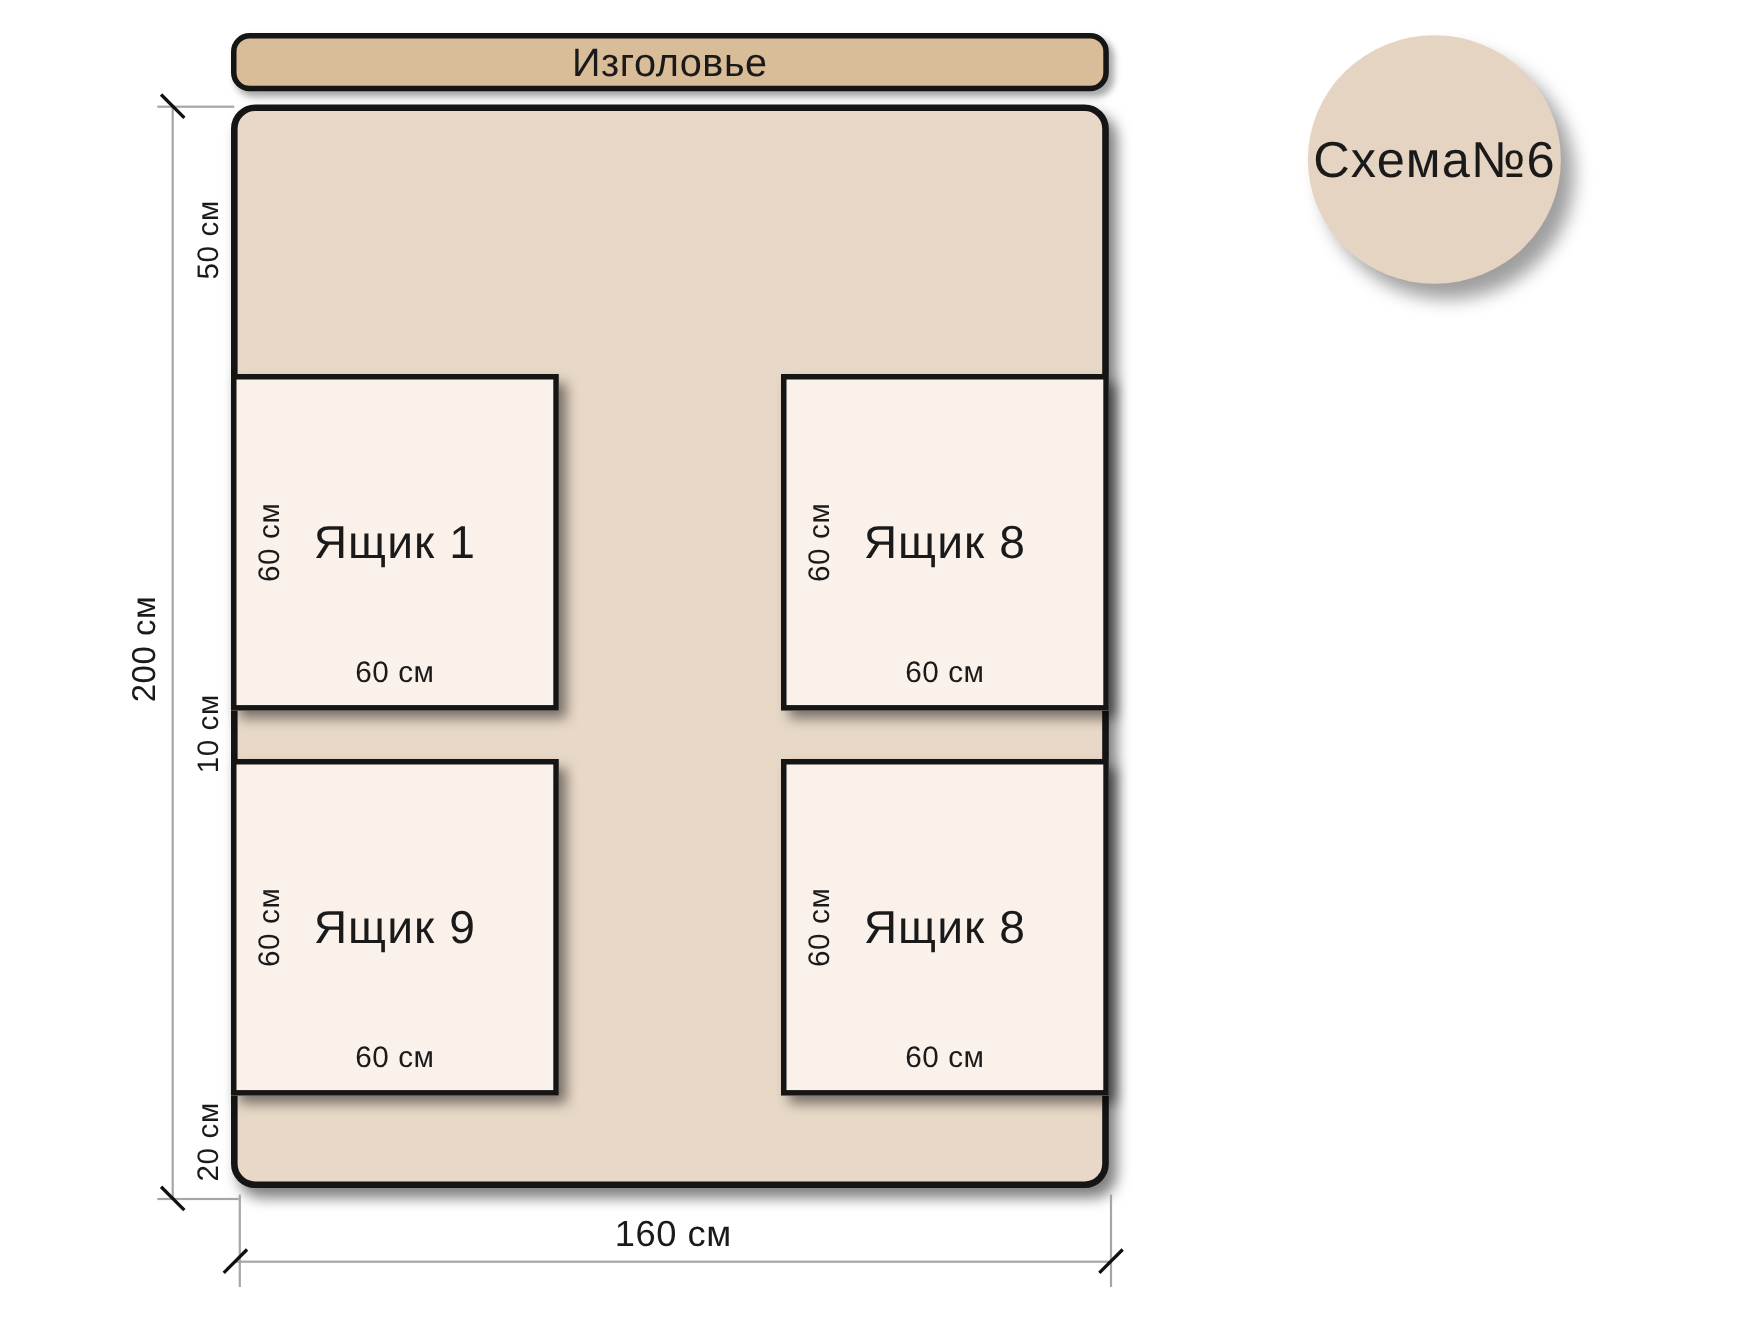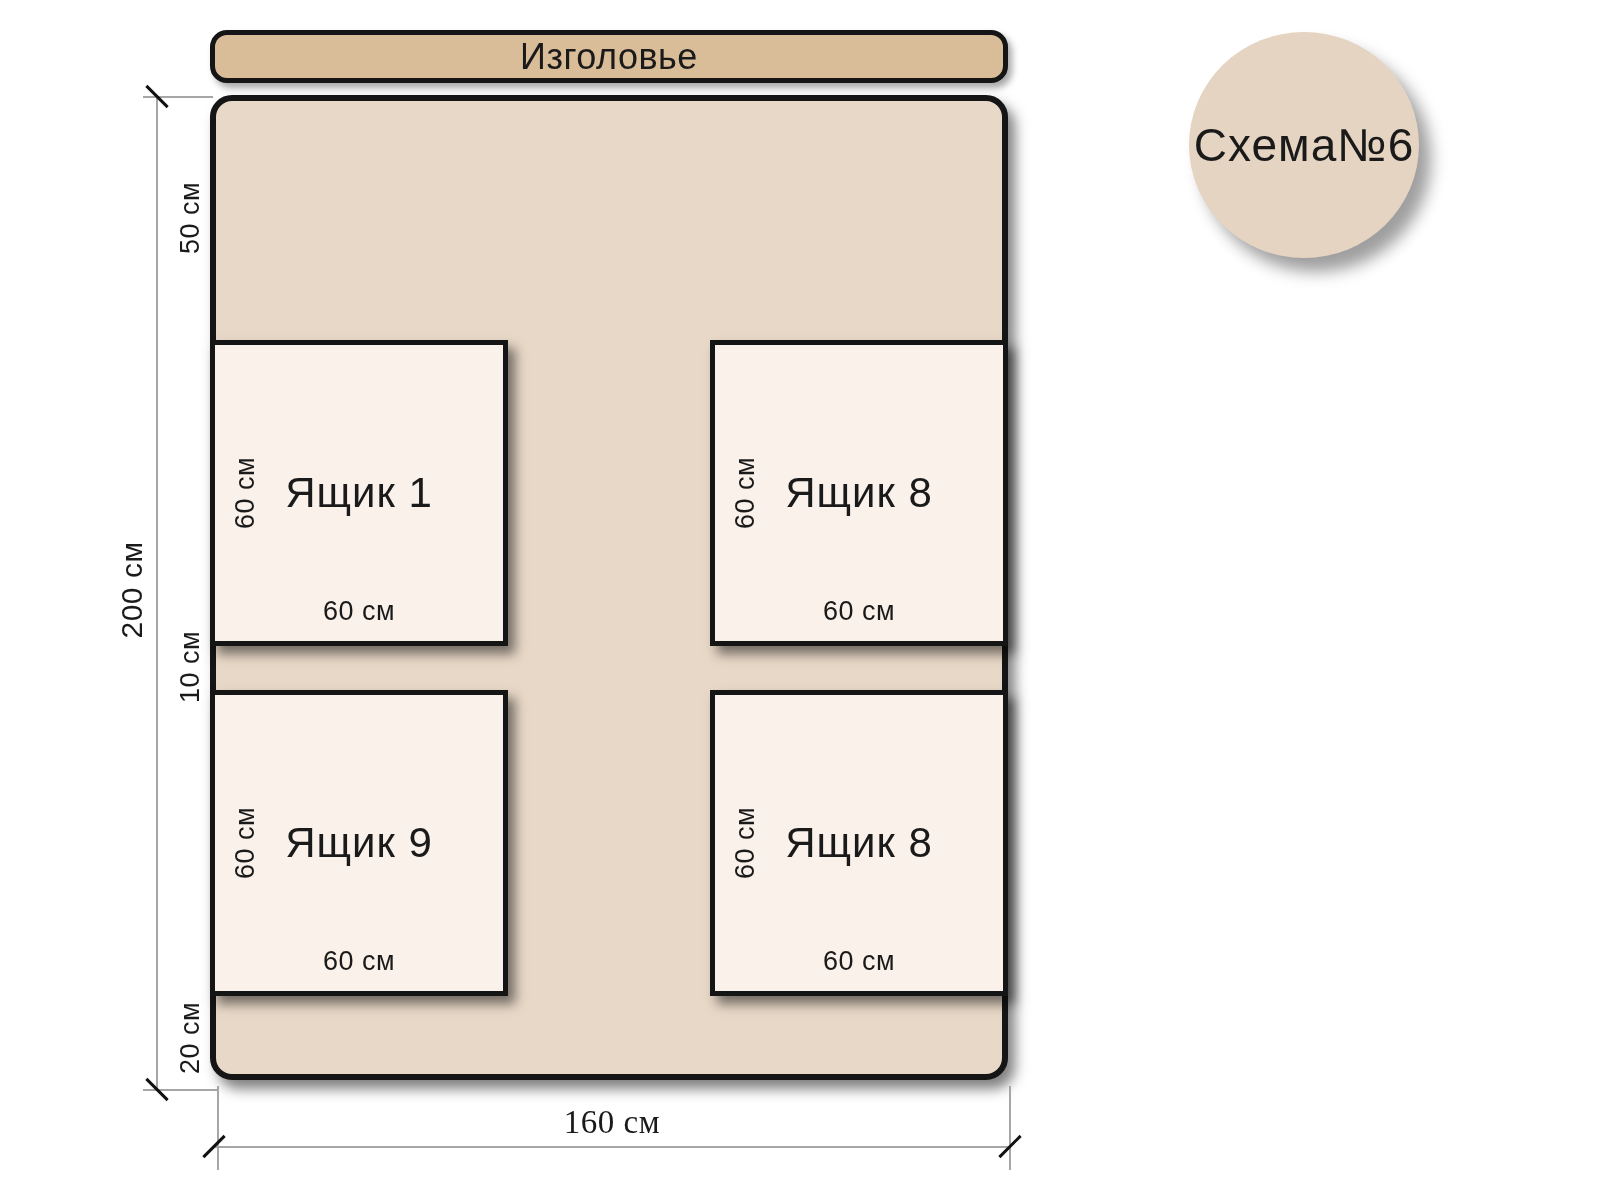--- a/index.html
+++ b/index.html
@@ -101,21 +101,20 @@
   }
   .rot { transform: translate(-50%, -50%) rotate(-90deg); }
   .lbl-200 { left: 132px; top: 590px;  font-size: 30px; }
   .lbl-50  { left: 190px; top: 218px;  font-size: 27px; }
   .lbl-10  { left: 190px; top: 667px;  font-size: 27px; }
   .lbl-20  { left: 190px; top: 1038px; font-size: 27px; }
   .lbl-160 {
     left: 612px; top: 1122px;
     transform: translate(-50%, -50%);
     font-size: 33px;
-    font-family: Liberation Serif, serif;
   }
 
   
   .badge {
     position: absolute;
     left: 1189px; top: 32px;
     width: 230px; height: 226px;
     border-radius: 50%;
     background: #e6d4c2;
     box-shadow: 12px 14px 16px rgba(0,0,0,0.38);

